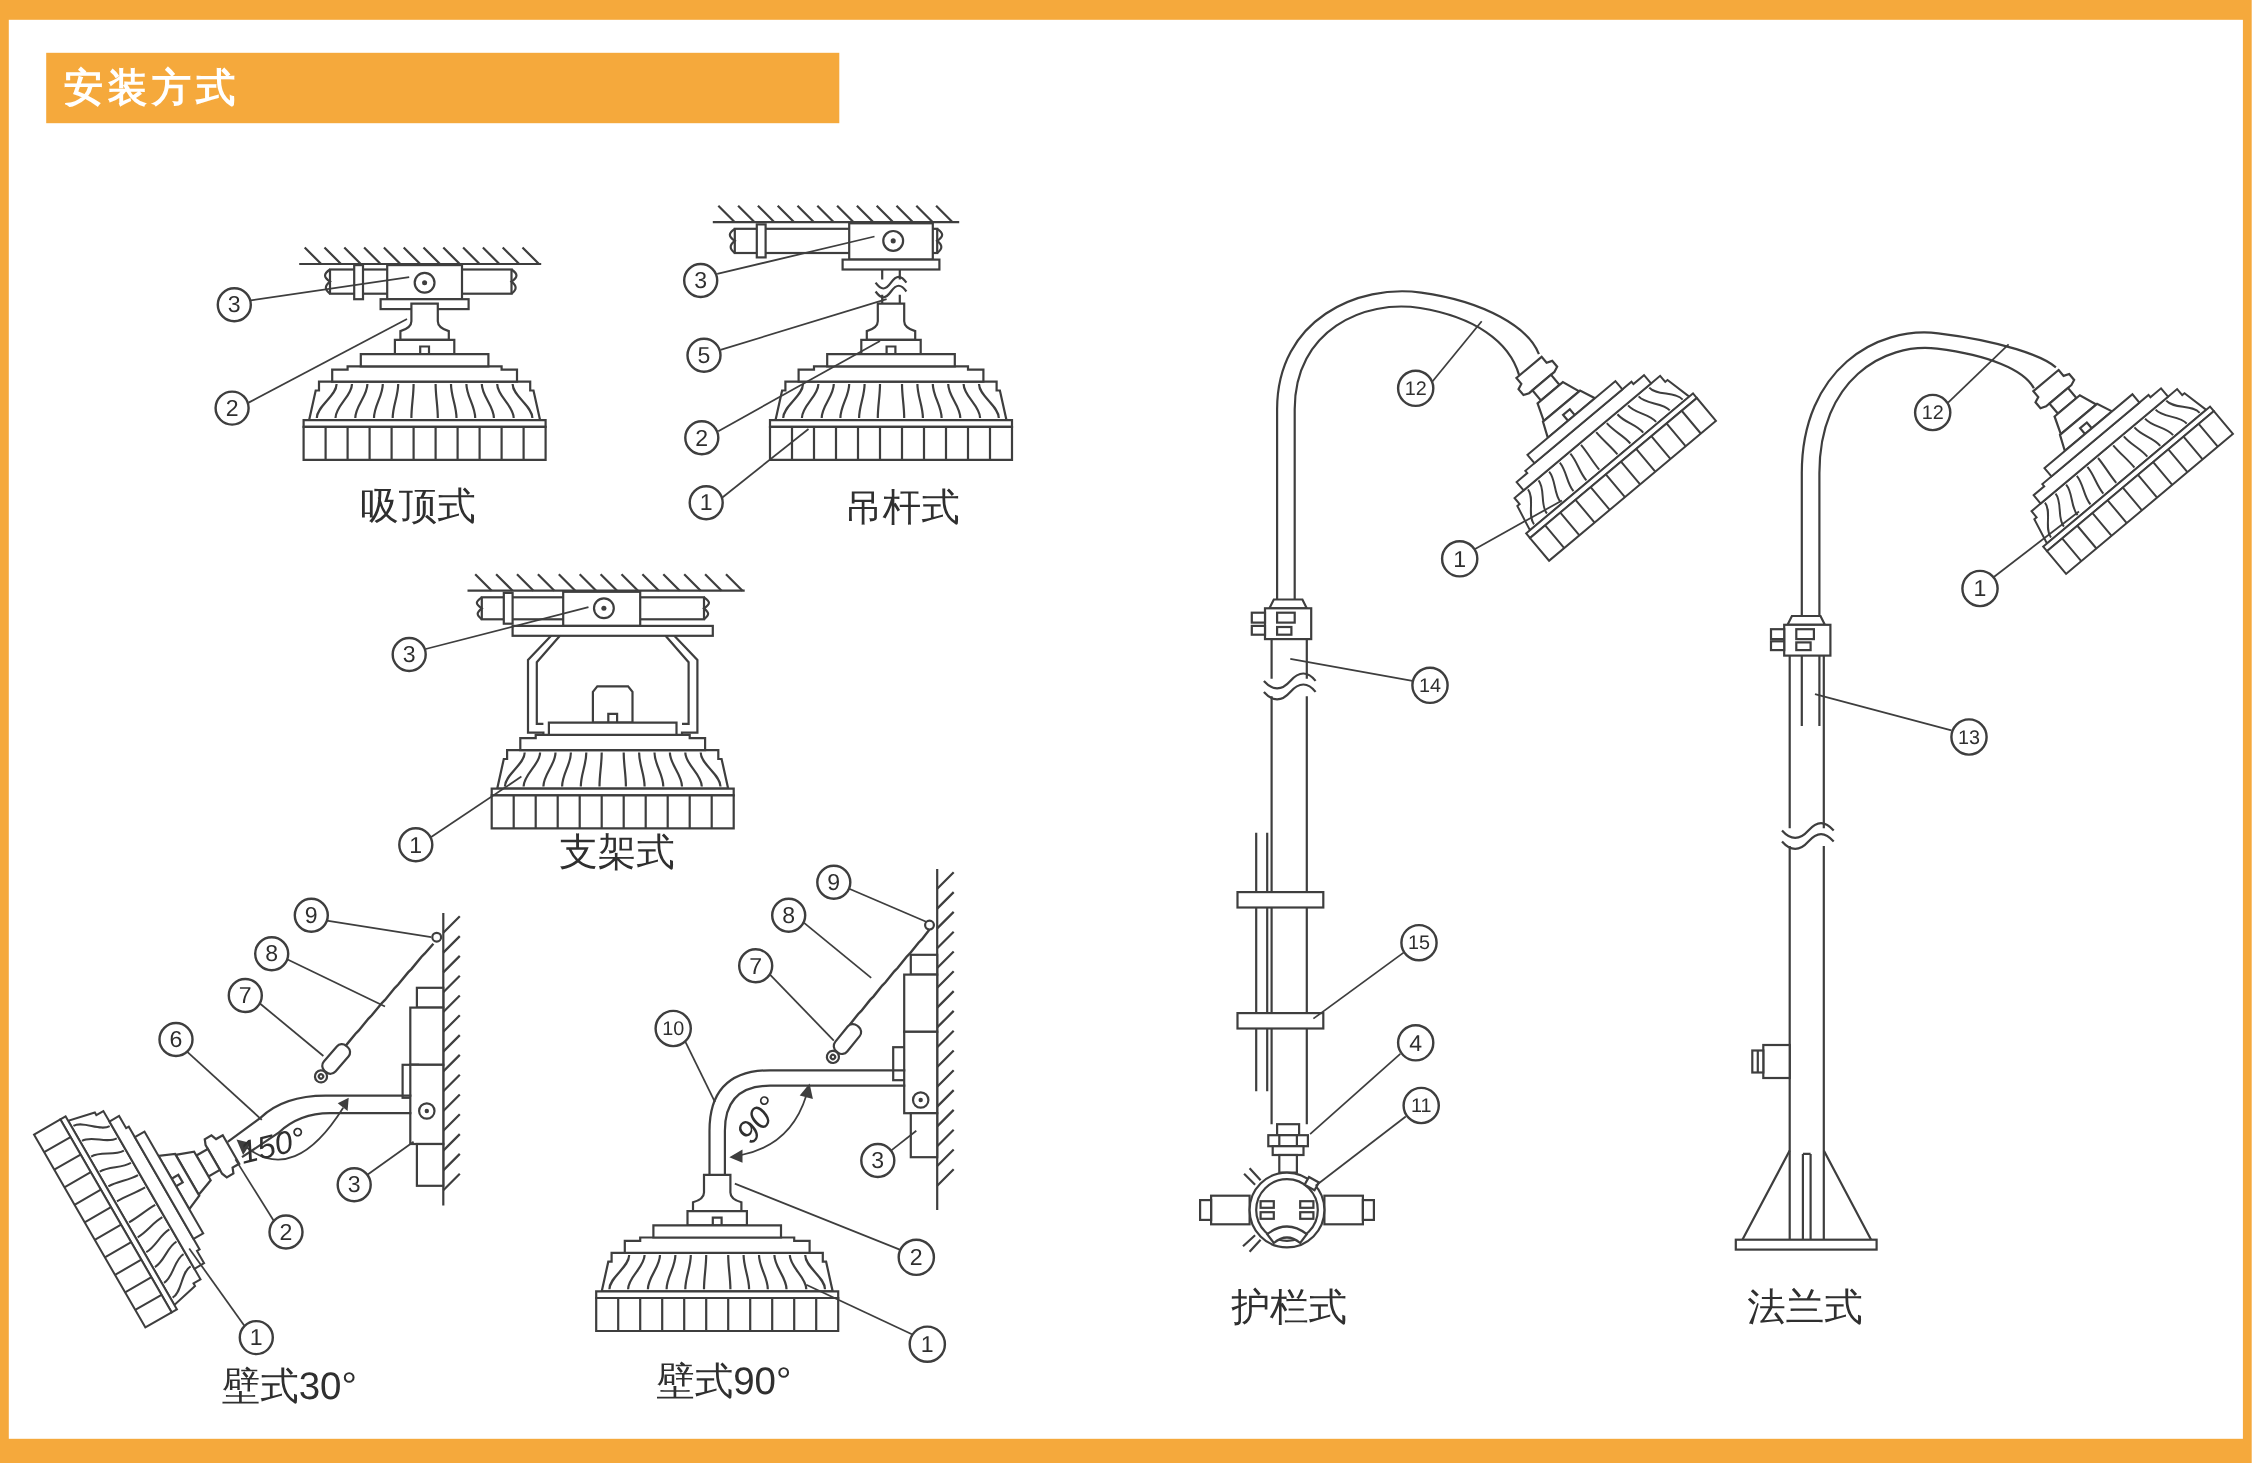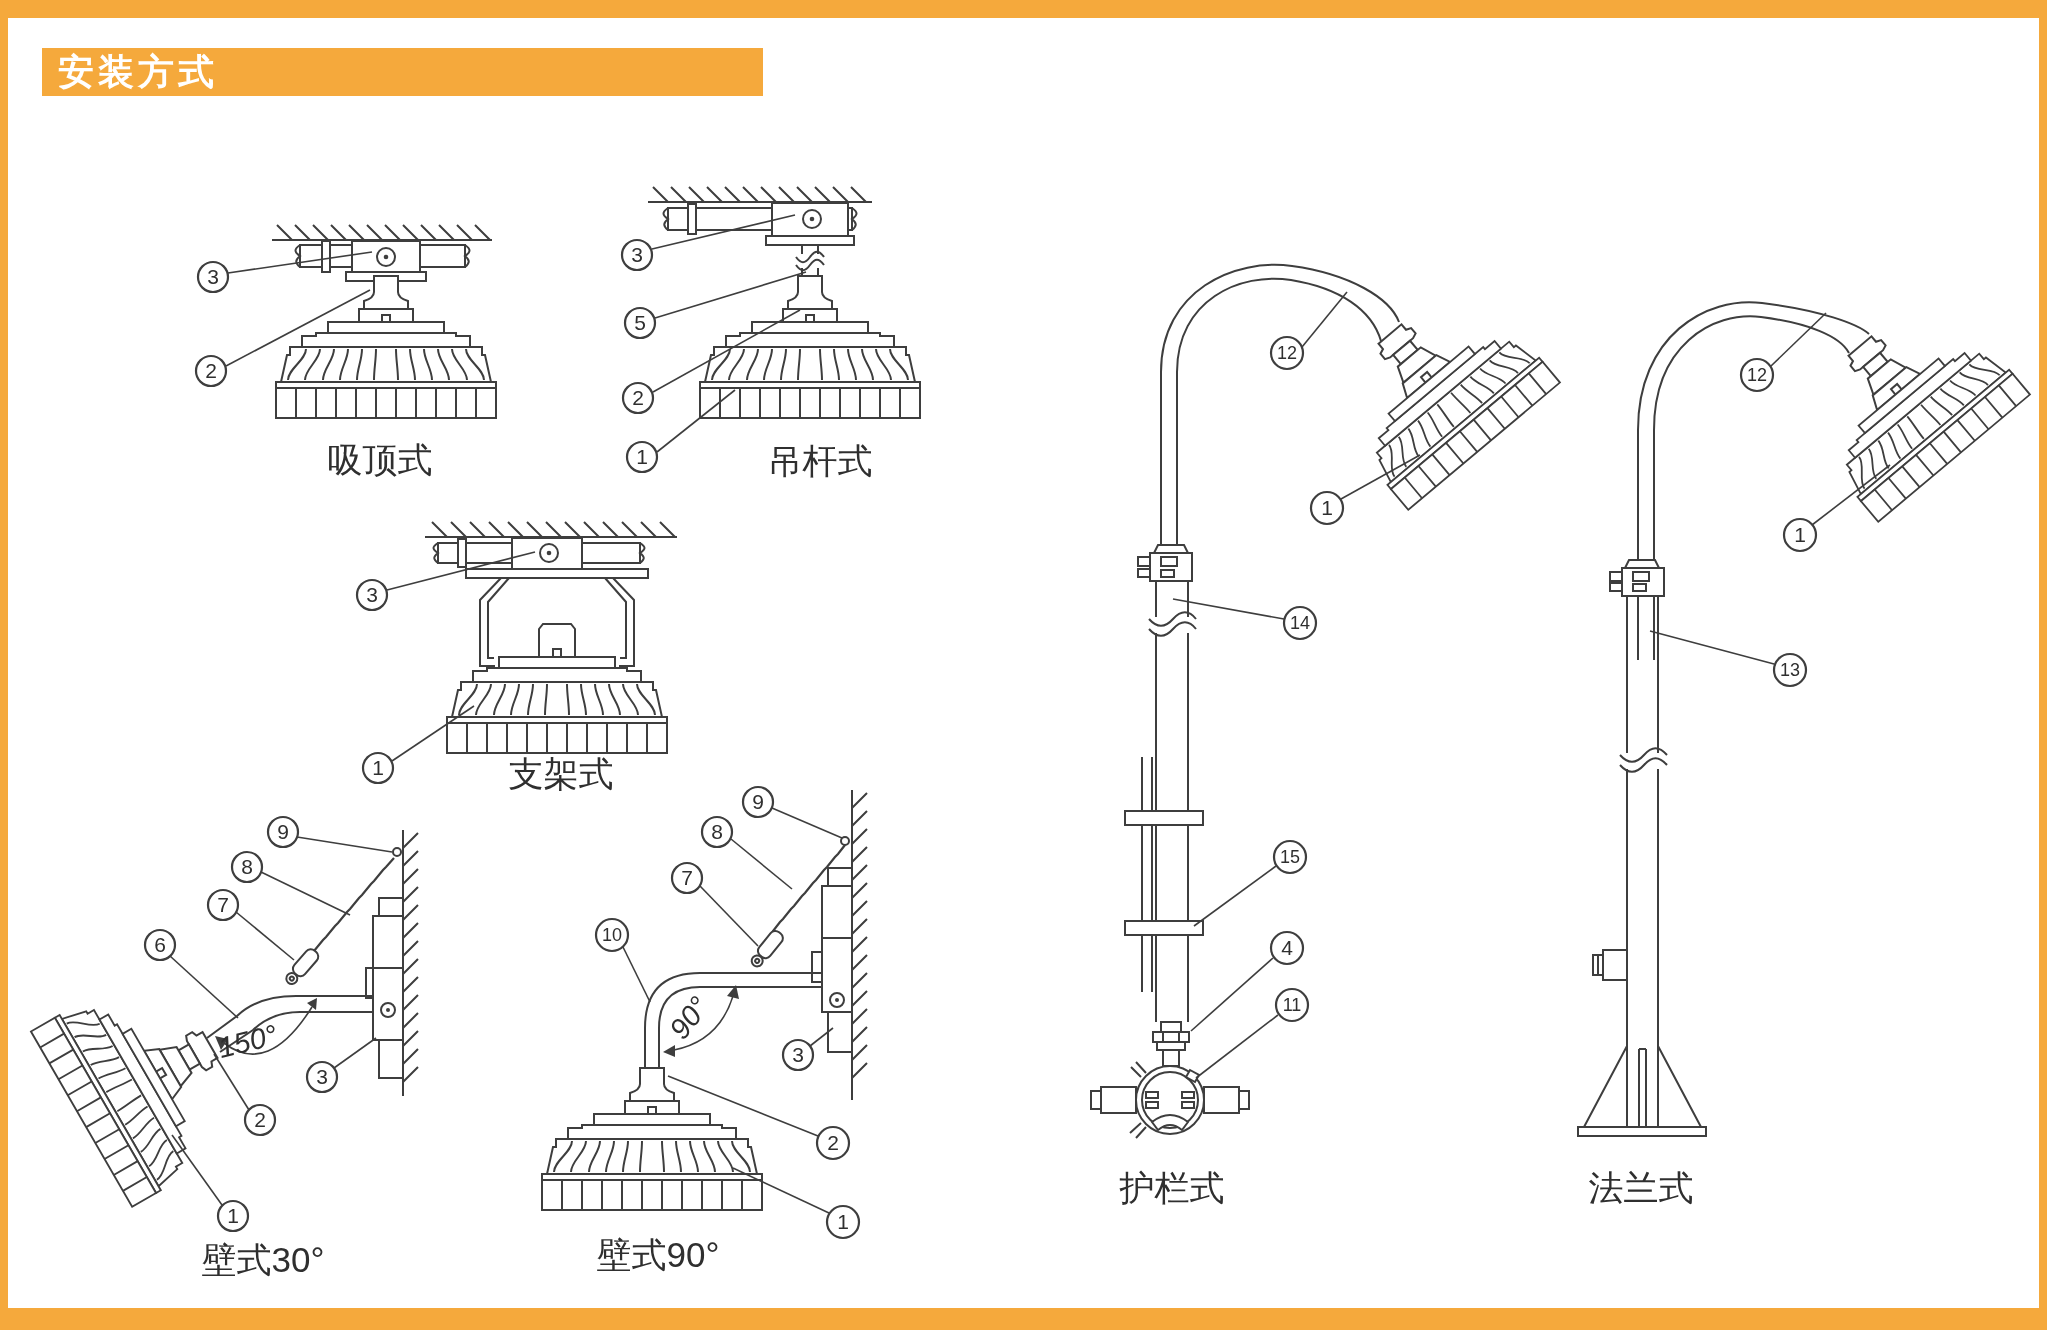--- a/index.html
+++ b/index.html
@@ -3,21 +3,21 @@
 <meta charset="utf-8">
 <style>
   html,body{margin:0;padding:0;}
   body{
     width:2047px;height:1330px;position:relative;overflow:hidden;
     background:#F5A93C;
     font-family:"Liberation Sans", sans-serif;
   }
   #canvas{position:absolute;left:8px;top:18px;width:2031px;height:1290px;background:#ffffff;}
   #banner{
-    position:absolute;left:42px;top:48px;width:721px;height:48px;
+    position:absolute;left:42px;top:48px;width:721px;height:64px;
     background:#F5A93C;display:flex;align-items:center;
   }
   #banner span{
     color:#ffffff;font-size:36px;font-weight:bold;letter-spacing:4px;padding-left:16px;
   }
   svg{position:absolute;left:0;top:0;}
   .ln{stroke:#3E3E3E;stroke-width:2;fill:none;}
   .fw{stroke:#3E3E3E;stroke-width:2;fill:#ffffff;}
   .thin{stroke:#3E3E3E;stroke-width:1.6;fill:none;}
   .cable{stroke:#3E3E3E;stroke-width:2.2;fill:none;}

